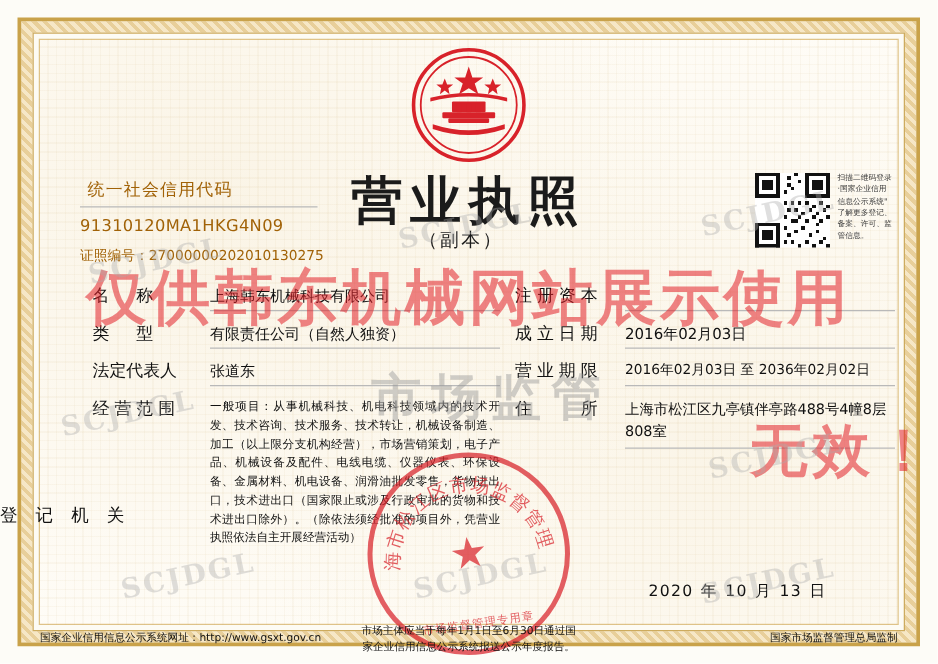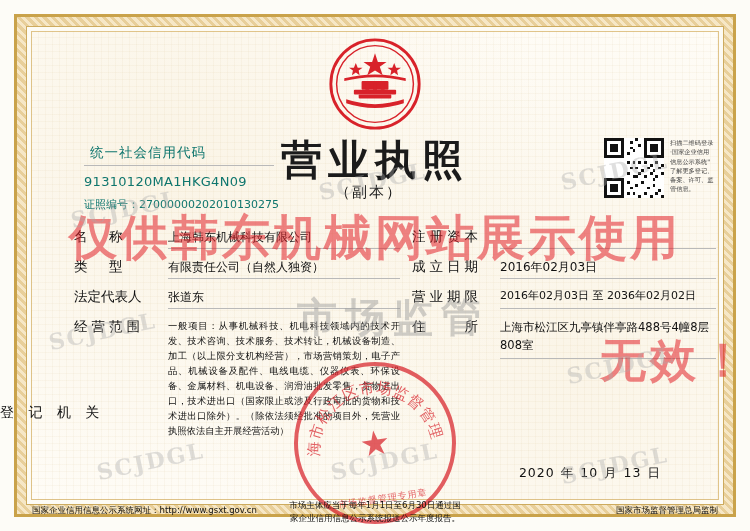--- a/index.html
+++ b/index.html
@@ -57,22 +57,22 @@
     font-family:"DejaVu Serif", serif;
     font-size:41px;font-weight:bold;letter-spacing:6px;color:#1b1b1b;
   }
   .subtitle{
     position:absolute;left:0;right:12px;top:183px;text-align:center;
     font-size:15px;color:#1b1b1b;letter-spacing:2px;
   }
 
   
   .code-block{
-    position:absolute;left:84px;top:142px;width:220px;
-    font-size:12.5px;color:#0f766e;line-height:1.55;
+    position:absolute;left:64px;top:142px;width:220px;
+    font-size:12.5px;color:#a16207;line-height:1.55;
   }
   .code-block .label{font-size:13.5px;letter-spacing:1px;padding-left:6px;}
   .code-block .value{font-size:13px;letter-spacing:.3px;padding-top:3px;}
   .code-block .doc{font-size:11px;padding-top:4px;letter-spacing:0;}
 
   
   .qr-wrap{position:absolute;right:86px;top:138px;width:60px;height:60px;}
   .qr-wrap svg{display:block;}
   .qr-note{
     position:absolute;right:36px;top:138px;width:44px;

